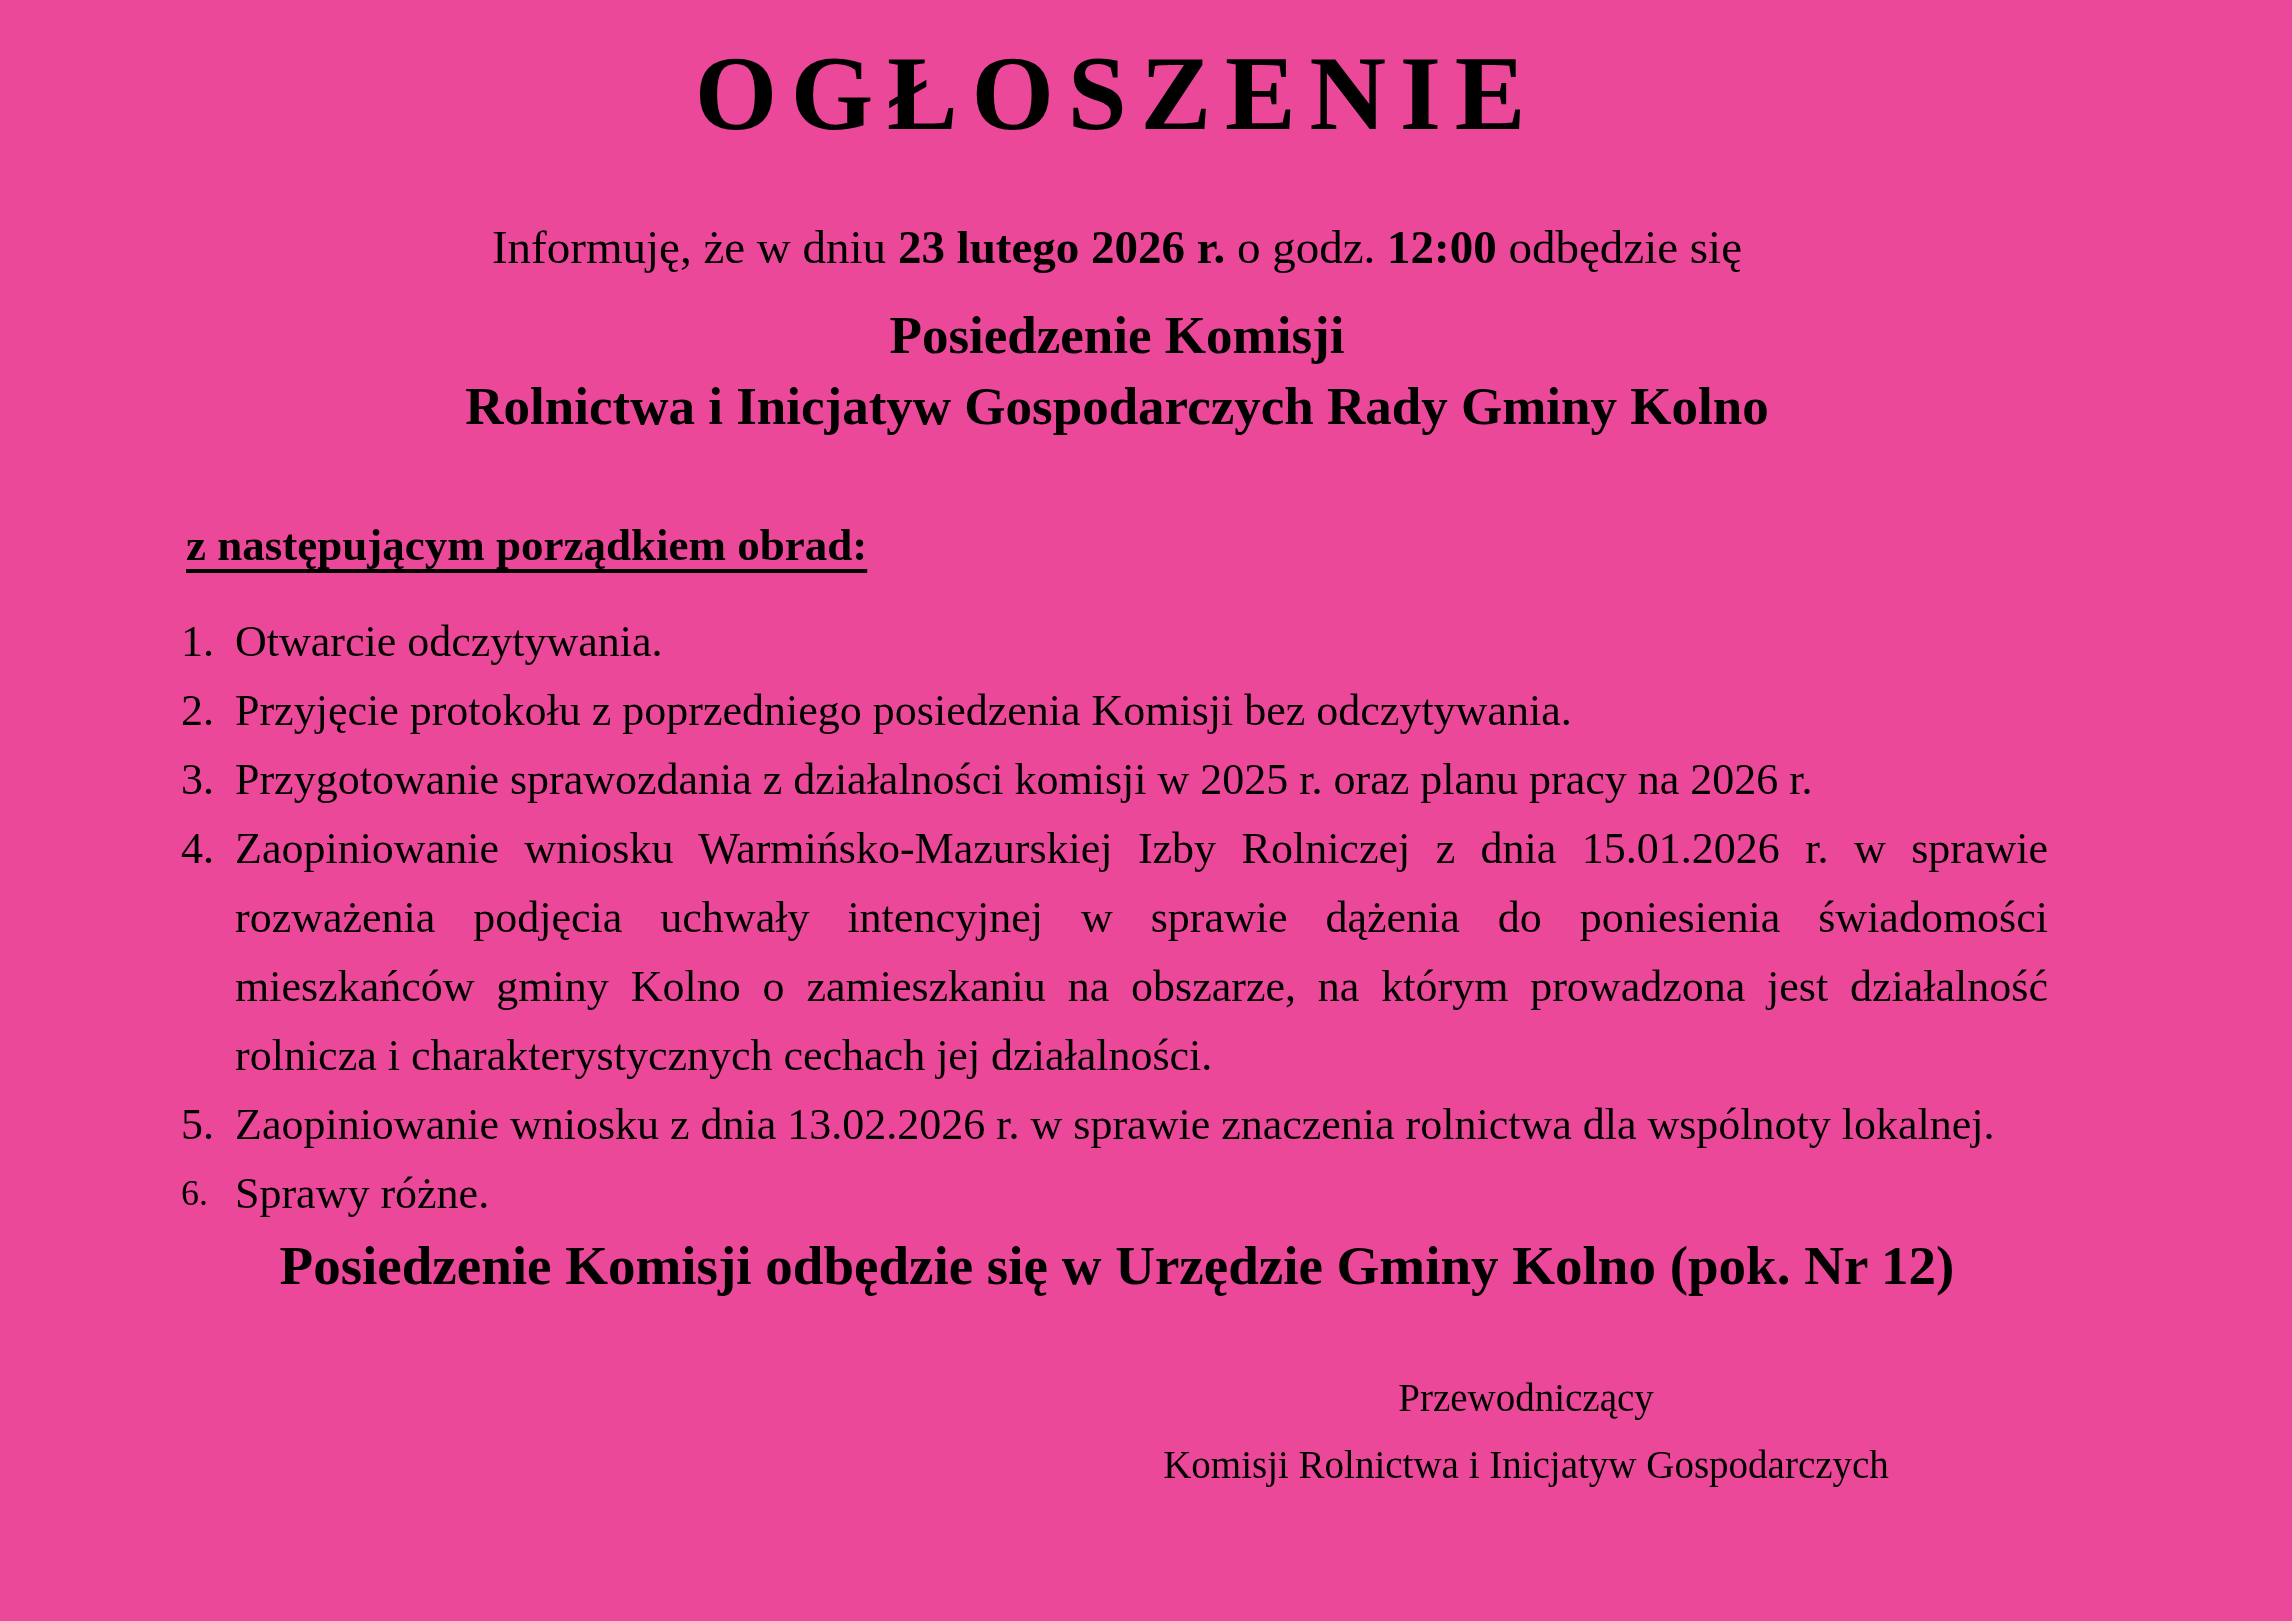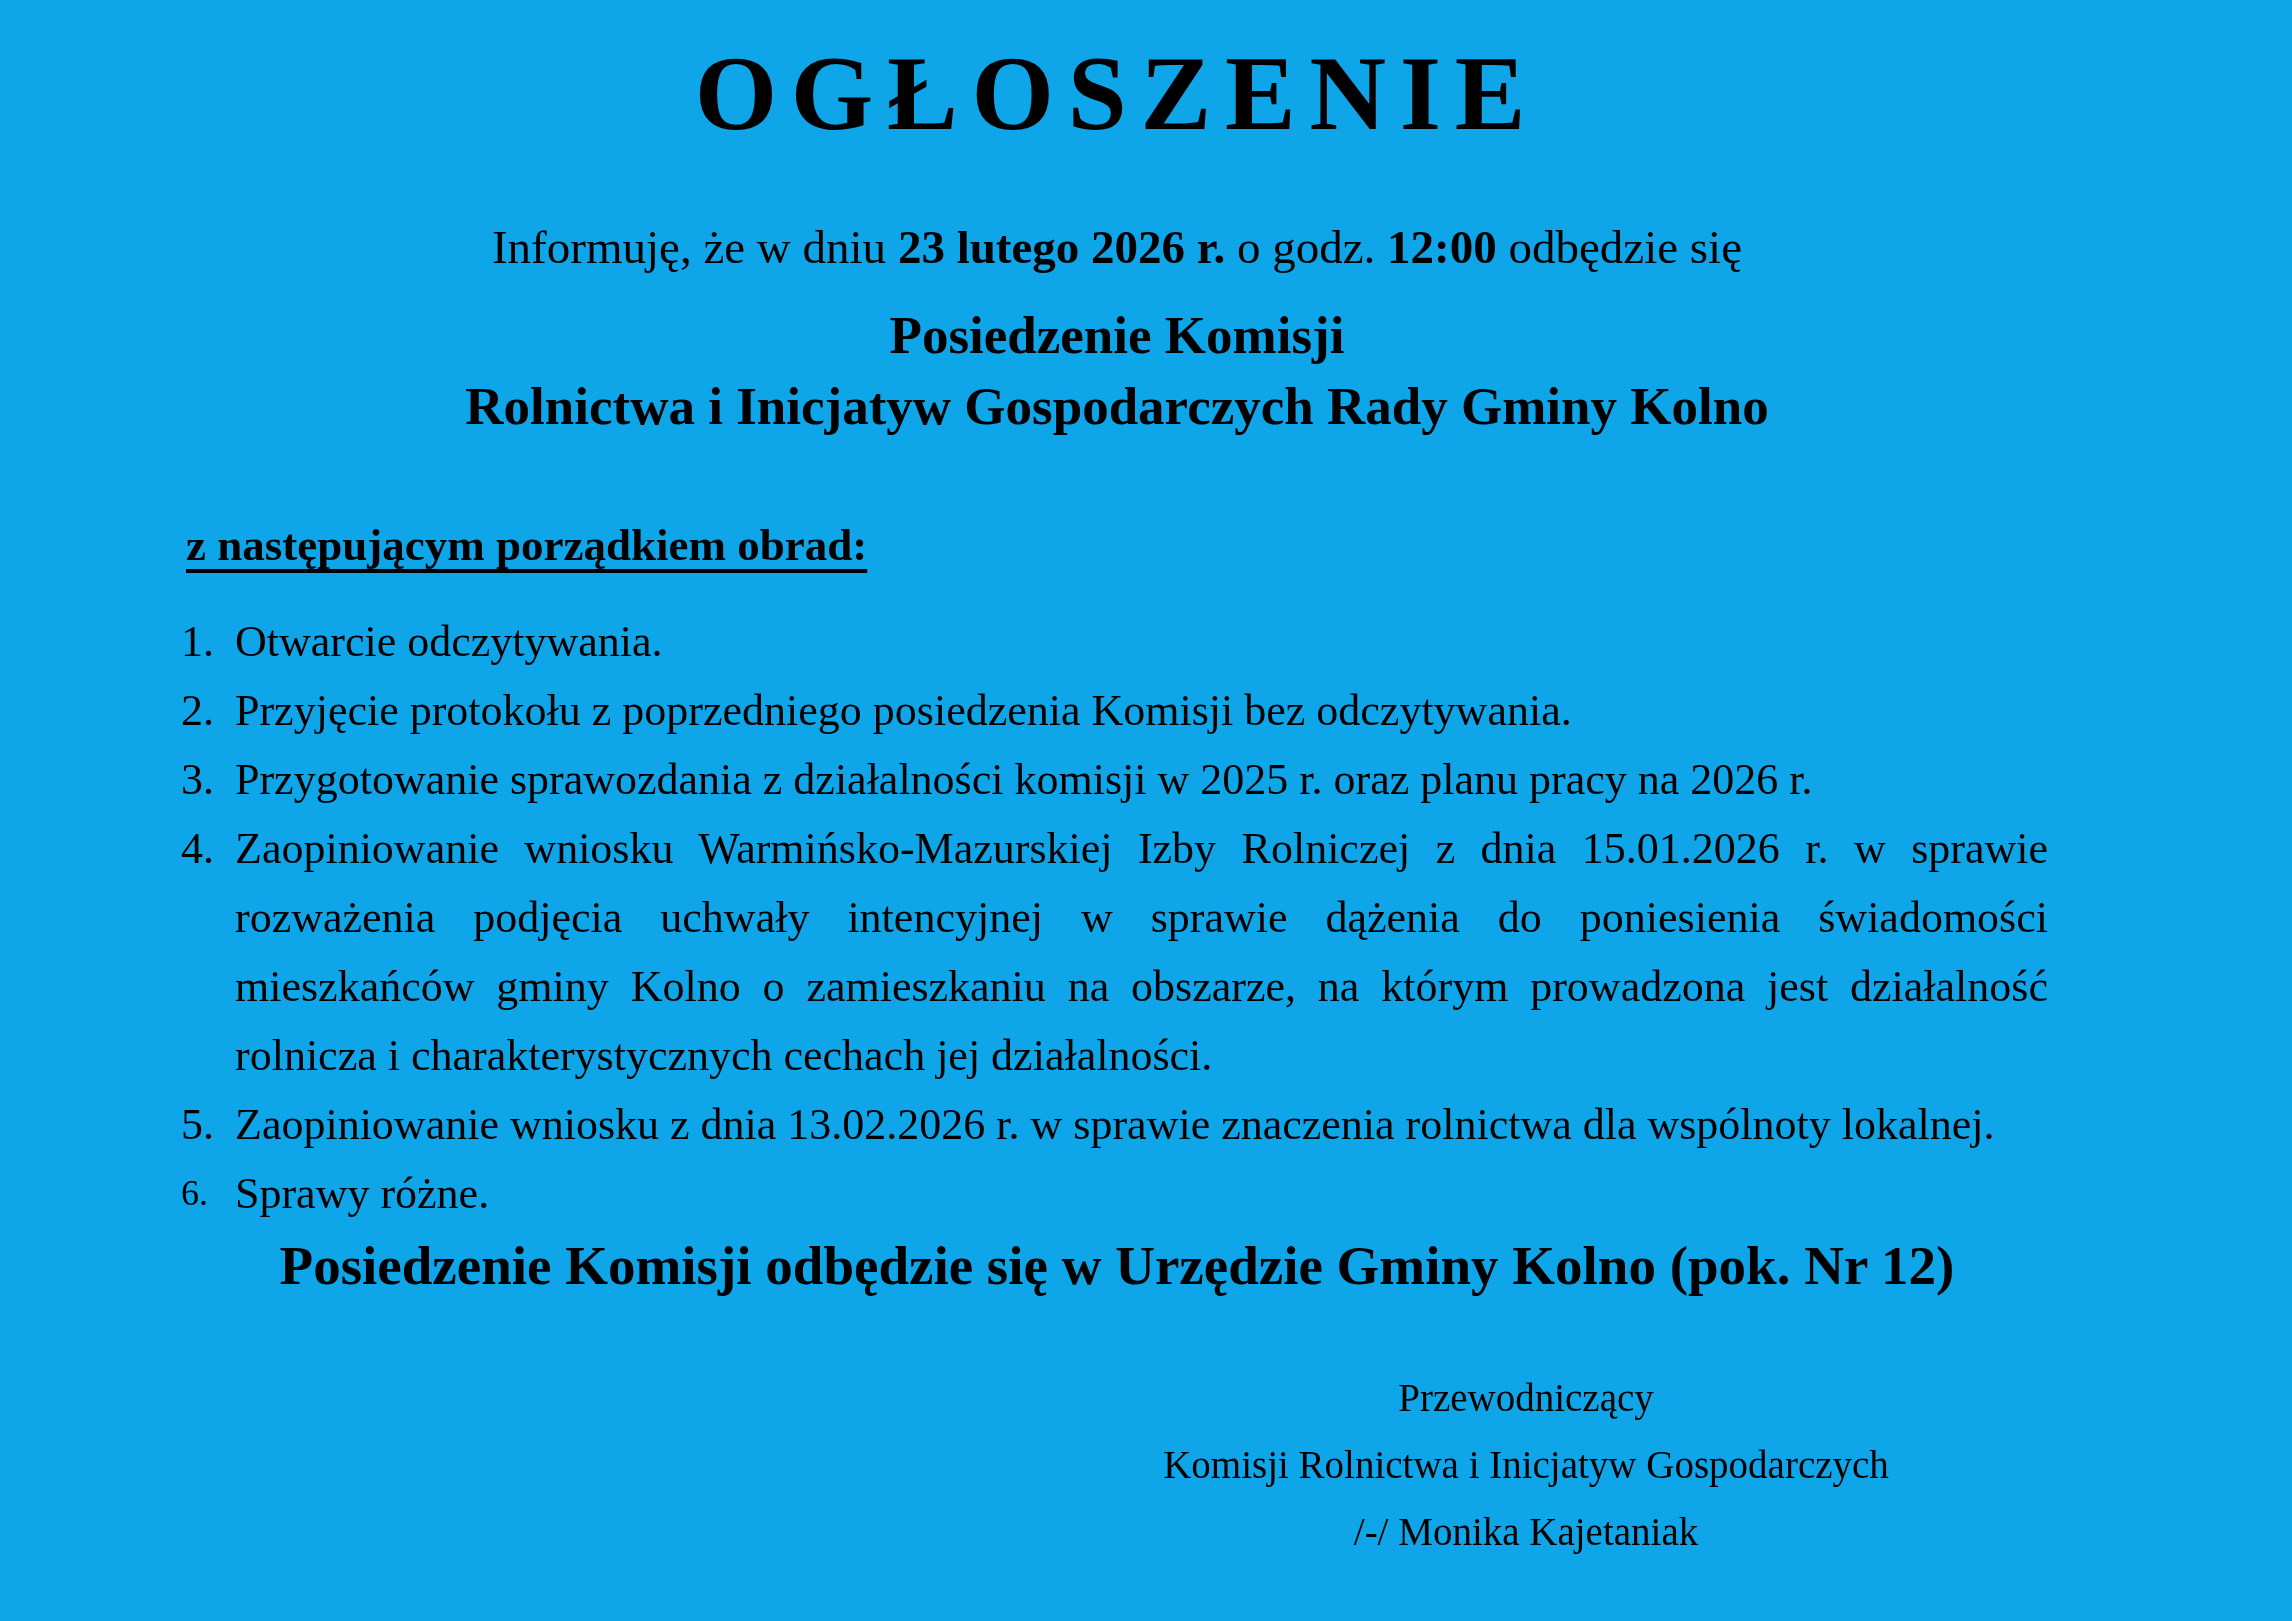--- a/index.html
+++ b/index.html
@@ -5,21 +5,21 @@
   html, body {
     margin: 0;
     padding: 0;
     background: #ffffff;
   }
   .page {
     position: relative;
     width: 2293px;
     height: 1621px;
     box-sizing: border-box;
-    background: #0ea5e9;
+    background: #ec4899;
     color: #000000;
     font-family: "Liberation Serif", "DejaVu Serif", serif;
     padding: 29px 245px 0 186px;
     overflow: hidden;
   }
   .title {
     margin: 0;
     text-align: center;
     font-size: 106px;
     font-weight: bold;
@@ -110,17 +110,16 @@
     <li class="agenda-item justify"><span class="num">4.</span><span>Zaopiniowanie wniosku Warmińsko-Mazurskiej Izby Rolniczej z dnia 15.01.2026 r. w sprawie rozważenia podjęcia uchwały intencyjnej w sprawie dążenia do poniesienia świadomości mieszkańców gminy Kolno o zamieszkaniu na obszarze, na którym prowadzona jest działalność rolnicza i charakterystycznych cechach jej działalności.</span></li>
     <li class="agenda-item"><span class="num">5.</span><span>Zaopiniowanie wniosku z dnia 13.02.2026 r. w sprawie znaczenia rolnictwa dla wspólnoty lokalnej.</span></li>
     <li class="agenda-item small-num"><span class="num">6.</span><span>Sprawy różne.</span></li>
   </ol>
 
   <p class="location-line">Posiedzenie Komisji odbędzie się w Urzędzie Gminy Kolno (pok. Nr 12)</p>
 
   <div class="signature">
     <div>Przewodniczący</div>
     <div>Komisji Rolnictwa i Inicjatyw Gospodarczych</div>
-    <div>/-/ Monika Kajetaniak</div>
   </div>
 
 </div>
 
 
 </body></html>

